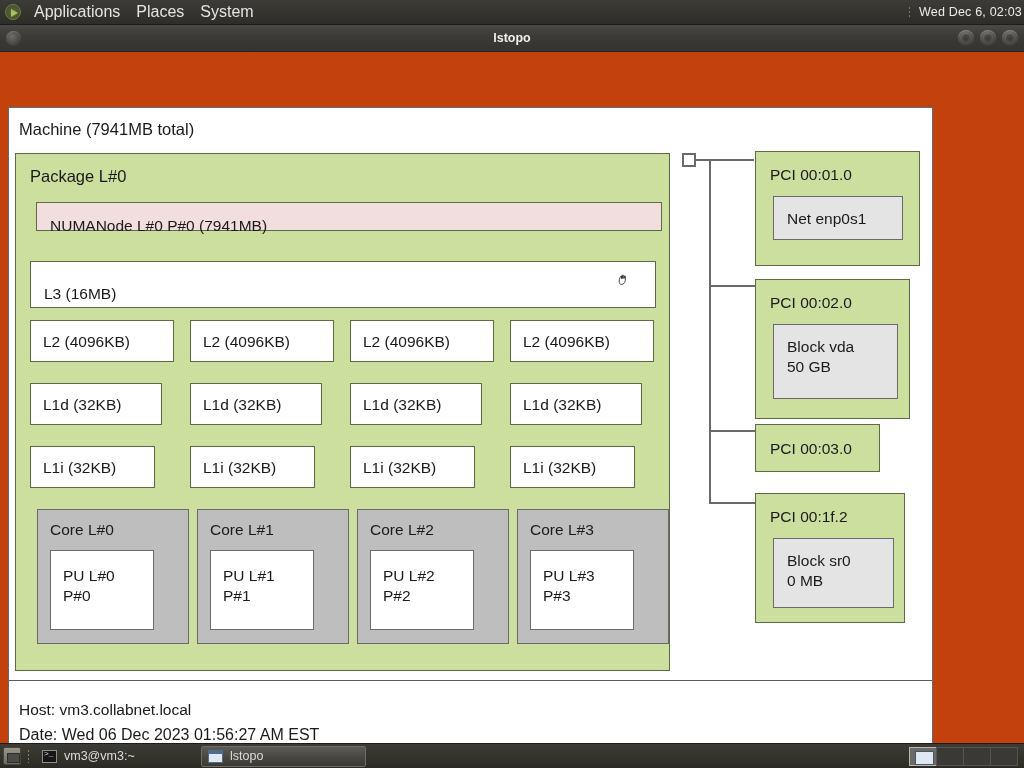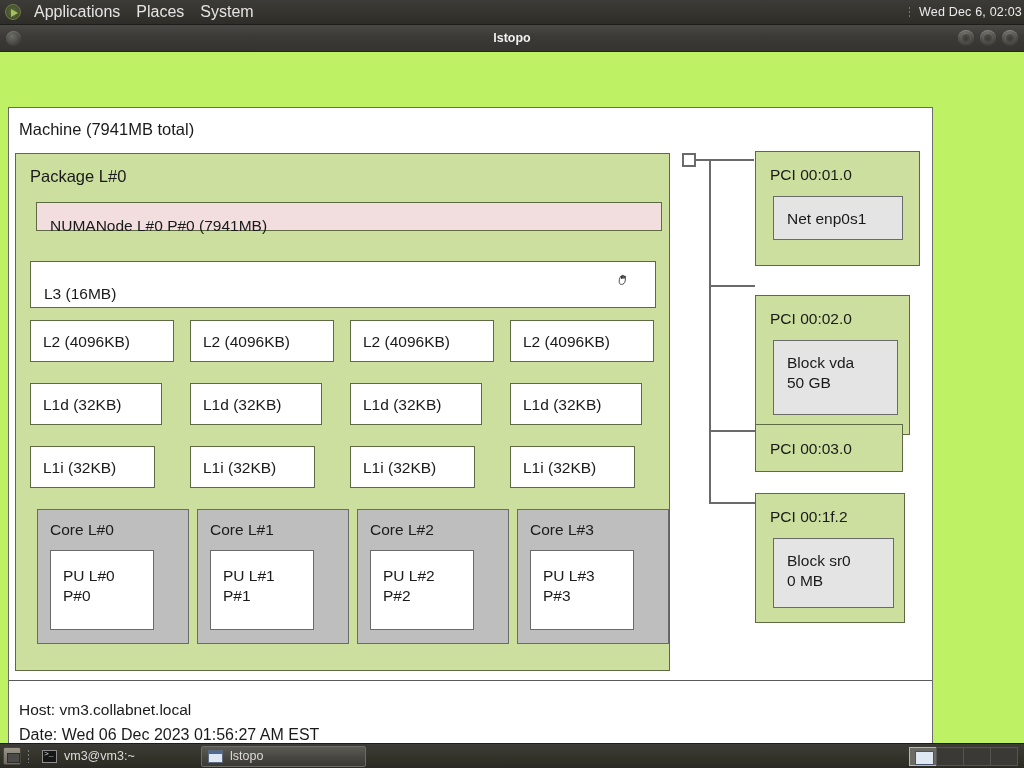--- a/index.html
+++ b/index.html
@@ -66,21 +66,21 @@
     position: relative;
   }
   .tb-btn::after{
     content:""; position:absolute; left:4px; top:4px; width:8px; height:8px;
     border-radius:50%;
     background: radial-gradient(circle at 50% 60%, #3a3935 0%, #55544f 100%);
   }
 
   
   #canvas {
-    position: relative; width: 1024px; height: 691px; background: #bef264;
+    position: relative; width: 1024px; height: 691px; background: #c2410c;
     overflow: hidden;
   }
   .box { position: absolute; border: 1px solid #6a6a6a; }
   .obj-green  { background: #ccdf9f; border-color: #5e6b42; }
   .obj-white  { background: #ffffff; border-color: #5e6b42; }
   .obj-numa   { background: #f2dede; border-color: #5e6b42; }
   .obj-grey   { background: #bebebe; border-color: #6a6a6a; }
   .lbl {
     position: absolute; color: #1a1a1a; font-size: 15.5px;
     font-family: "Liberation Sans", sans-serif; white-space: pre; line-height: 1.28;
@@ -310,29 +310,29 @@
       <div class="line" style="left:709px; top:378px; width:46px; height:2px;"></div>
       <div class="line" style="left:709px; top:450px; width:46px; height:2px;"></div>
 
       <div class="box obj-green" style="left:755px; top:99px; width:165px; height:115px;">
         <div class="lbl pci-title">PCI 00:01.0</div>
         <div class="pci-child" style="left:17px; top:44px; width:130px; height:44px;">
           <div class="lbl pci-child-lbl">Net enp0s1</div>
         </div>
       </div>
 
-      <div class="box obj-green" style="left:755px; top:227px; width:155px; height:140px;margin-top:16px;">
+      <div class="box obj-green" style="left:755px; top:227px; width:155px; height:140px;">
         <div class="lbl pci-title">PCI 00:02.0</div>
         <div class="pci-child" style="left:17px; top:44px; width:125px; height:75px;">
           <div class="lbl pci-child-lbl">Block vda
 50 GB</div>
         </div>
       </div>
 
-      <div class="box obj-green" style="left:755px; top:372px; width:148px; height:48px;padding-left:36px;">
+      <div class="box obj-green" style="left:755px; top:372px; width:125px; height:48px;padding-left:36px;">
         <div class="lbl pci-title" style="top:14px;">PCI 00:03.0</div>
       </div>
 
       <div class="box obj-green" style="left:755px; top:441px; width:150px; height:130px;">
         <div class="lbl pci-title">PCI 00:1f.2</div>
         <div class="pci-child" style="left:17px; top:44px; width:121px; height:70px;">
           <div class="lbl pci-child-lbl">Block sr0
 0 MB</div>
         </div>
       </div>

